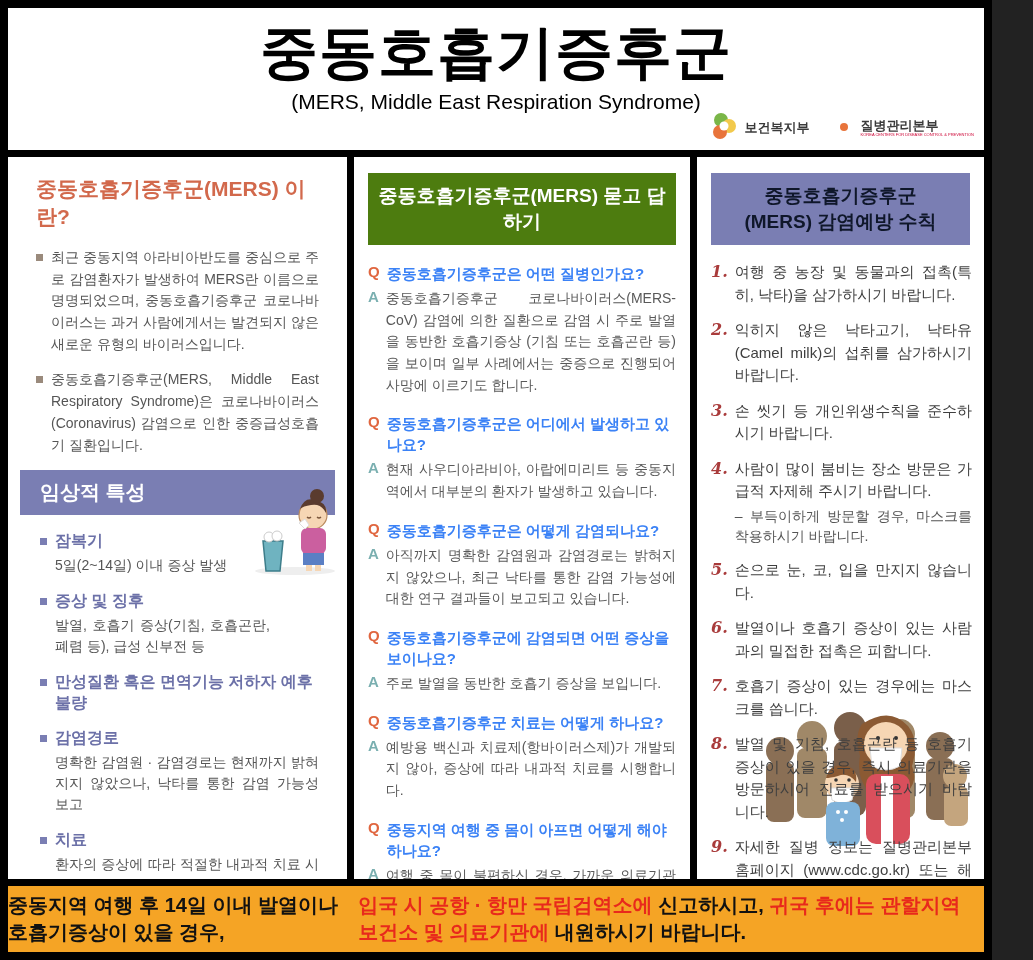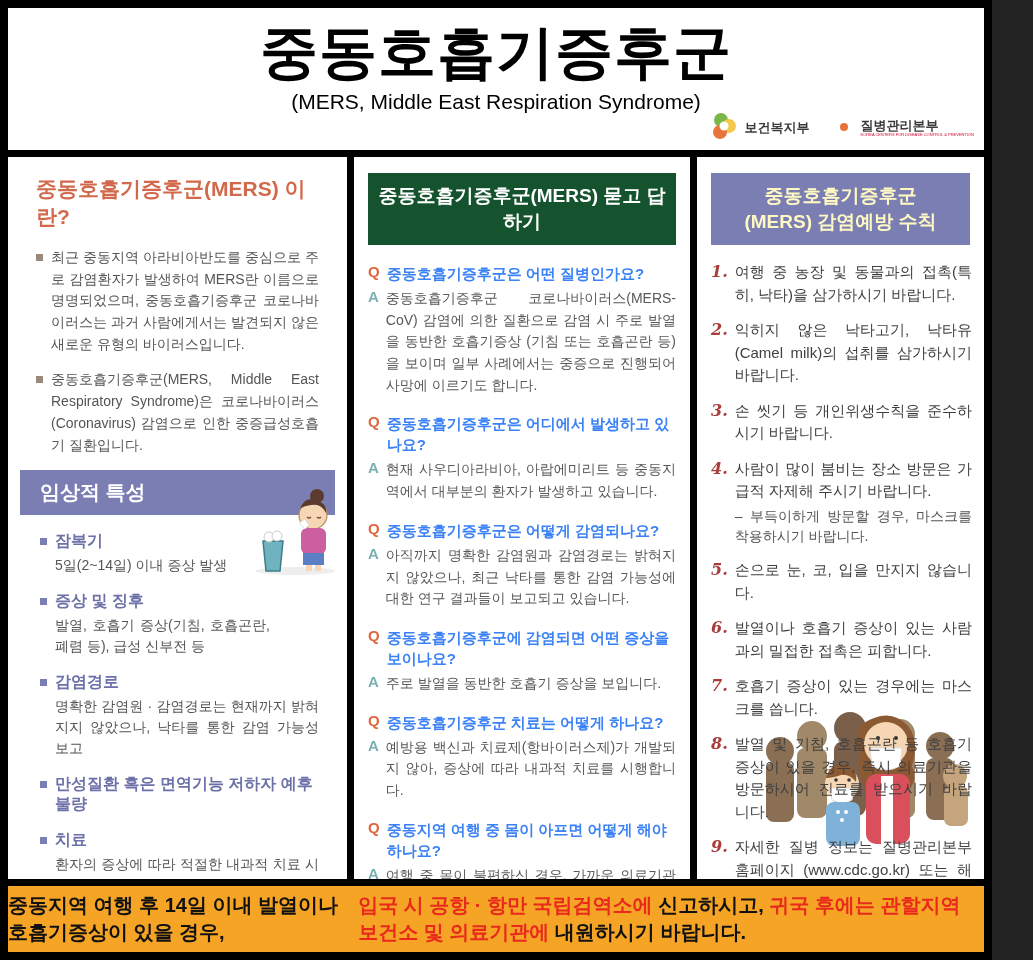--- a/index.html
+++ b/index.html
@@ -31,31 +31,31 @@
   .sq-purple{background:#7A7EB3;}
   .intro-text{font-size:14px;color:#555;line-height:1.55;text-align:justify;}
   .section-banner{background:#7A7EB3;color:#fff;font-size:20px;font-weight:bold;
     margin:14px -16px 16px -16px;padding:9px 20px;}
   .clin-item{margin:0 0 15px 4px;}
   .clin-head{display:flex;gap:8px;align-items:flex-start;}
   .clin-title{color:#6C71A8;font-size:16px;font-weight:bold;line-height:1.3;}
   .clin-body{font-size:14px;color:#555;line-height:1.5;text-align:justify;margin:3px 0 0 15px;}
   .clin-body:empty{display:none;margin:0;}
   
-  .qa-header{background:#14532d;color:#fff;font-size:19px;font-weight:bold;text-align:center;
+  .qa-header{background:#4d7c0f;color:#fff;font-size:19px;font-weight:bold;text-align:center;
     margin:12px 2px 18px 2px;padding:10px 4px;}
   .qa-item{margin:0 2px 17px 2px;}
   .qa-q{display:flex;gap:7px;margin-bottom:4px;}
   .q-mark{color:#E0663F;font-weight:bold;font-size:15px;flex:0 0 auto;}
   .q-text{color:#3b82f6;font-weight:bold;font-size:15px;line-height:1.4;}
   .qa-a{display:flex;gap:7px;}
   .a-mark{color:#7AAFB0;font-weight:bold;font-size:15px;flex:0 0 auto;}
   .a-text{color:#595959;font-size:14px;line-height:1.55;text-align:justify;}
   
-  .rules-header{background:#7A7EB3;color:#fef9c3;font-size:19px;font-weight:bold;text-align:center;
+  .rules-header{background:#7A7EB3;color:#0f172a;font-size:19px;font-weight:bold;text-align:center;
     margin:12px 2px 16px 2px;padding:10px 20px;}
   .rule-item{display:flex;gap:7px;margin:0 0 13px 2px;position:relative;z-index:2;}
   .rule-num{font-family:"DejaVu Serif","Liberation Serif",serif;font-style:italic;font-weight:bold;
     color:#A93B3B;font-size:16px;flex:0 0 auto;line-height:1.4;}
   .rule-text{color:#3f3f3f;font-size:15px;line-height:1.5;text-align:justify;}
   .rule-note{color:#555;font-size:14px;line-height:1.45;margin-top:3px;font-weight:normal;}
   .rule-note:empty{display:none;}
   
   .illus-woman{position:absolute;right:8px;top:322px;width:88px;height:96px;z-index:1;}
   .illus-family{position:absolute;right:14px;bottom:28px;width:220px;height:155px;z-index:1;}
@@ -129,30 +129,30 @@
       <div class="clin-item">
         <div class="clin-head">
             <span class="sq sq-purple"></span>
           <span class="clin-title">증상 및 징후</span>
           </div>
         <div class="clin-body" style="max-width:215px;">발열, 호흡기 증상(기침, 호흡곤란, 폐렴 등), 급성 신부전 등</div>
       </div>
       <div class="clin-item">
         <div class="clin-head">
             <span class="sq sq-purple"></span>
+          <span class="clin-title">만성질환 혹은 면역기능 저하자 예후 불량</span>
+          </div>
+
+      </div>
+      <div class="clin-item">
+        <div class="clin-head">
+            <span class="sq sq-purple"></span>
           <span class="clin-title">감염경로</span>
           </div>
         <div class="clin-body">명확한 감염원 · 감염경로는 현재까지 밝혀지지 않았으나, 낙타를 통한 감염 가능성 보고</div>
-      </div>
-      <div class="clin-item">
-        <div class="clin-head">
-            <span class="sq sq-purple"></span>
-          <span class="clin-title">만성질환 혹은 면역기능 저하자 예후 불량</span>
-          </div>
-
       </div>
       <div class="clin-item">
         <div class="clin-head">
             <span class="sq sq-purple"></span>
           <span class="clin-title">치료</span>
           </div>
         <div class="clin-body">환자의 증상에 따라 적절한 내과적 치료 시행</div>
       </div>
       <div class="clin-item">
         <div class="clin-head">

